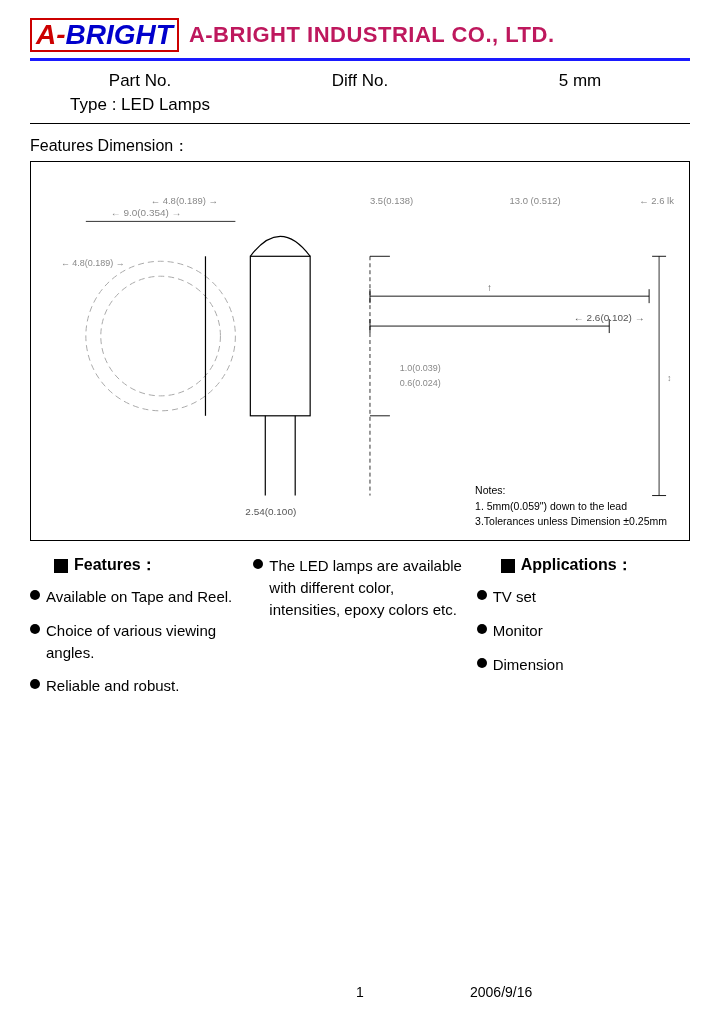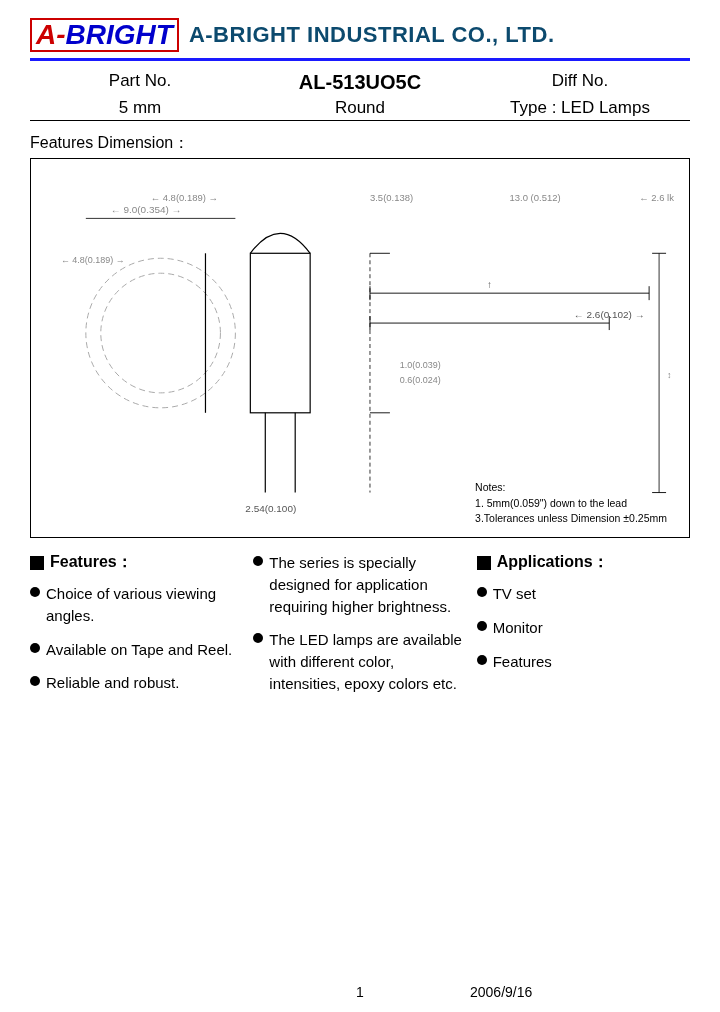--- a/index.html
+++ b/index.html
@@ -32,28 +32,28 @@
     .logo-bright { color: #0000cc; font-style: italic; font-weight: 900; font-size: 28px; font-family: Arial, sans-serif; }
     .logo-box {
       border: 2.5px solid #cc0000;
       padding: 1px 4px;
       display: inline-block;
       line-height: 1;
     }
     .company-name {
       font-size: 22px;
       font-weight: bold;
-      color: #0c4a6e;
+      color: #be185d;
       letter-spacing: 0.5px;
     }
     
     .part-info {
       margin-top: 8px;
       border-bottom: 1.5px solid #000;
-      padding-bottom: 0;
+      padding-bottom: 6px;
       display: grid;
       grid-template-columns: 1fr 1fr 1fr;
       text-align: center;
     }
     .part-label { font-size: 17px; font-weight: normal; }
     .part-value { font-size: 20px; font-weight: bold; }
     .part-info-cell { padding: 2px 0; }
     
     .pkg-label {
       font-size: 16px;
@@ -90,20 +90,21 @@
       grid-template-columns: 1fr 1fr 1fr;
       gap: 0 10px;
     }
     .col-header {
       font-size: 16px;
       font-weight: bold;
       display: flex;
       align-items: center;
       gap: 6px;
       margin-bottom: 10px;
+      margin-left: 24px;
     }
     .col-header .sq-icon {
       width: 14px;
       height: 14px;
       background: #000;
       display: inline-block;
       flex-shrink: 0;
     }
     .bullet-item {
       display: flex;
@@ -145,30 +146,24 @@
       <span class="logo-a">A</span><span style="color:#cc0000;font-weight:900;font-style:italic;font-size:28px;">-</span><span class="logo-bright">BRIGHT</span>
     </div>
     <span class="company-name">A-BRIGHT INDUSTRIAL CO., LTD.</span>
   </div>
 
   <div class="part-info">
     <div class="part-info-cell">
       <span class="part-label">Part No.</span>
     </div>
     <div class="part-info-cell">
-      <span class="part-value">AL-513UO5C</span>
-    </div>
-    <div class="part-info-cell">
       <span class="part-label">Diff No.</span>
     </div>
     <div class="part-info-cell">
       <span class="part-label">5 mm</span>
-    </div>
-    <div class="part-info-cell">
-      <span class="part-label">Round</span>
     </div>
     <div class="part-info-cell">
       <span class="part-label">Type : LED Lamps</span>
     </div>
   </div>
 
   <div class="pkg-label">Features Dimension：</div>
 
   <div class="drawing-area">
     <svg class="drawing-svg" viewBox="0 0 660 370" xmlns="http://www.w3.org/2000/svg">
@@ -229,37 +224,33 @@
 
   <div class="features-section">
 
     <div>
       <div class="col-header">
         <span class="sq-icon"></span>
         <span>Features：</span>
       </div>
       <div class="bullet-item">
         <span class="bullet-dot"></span>
+        <span>Available on Tape and Reel.</span>
+      </div>
+      <div class="bullet-item">
+        <span class="bullet-dot"></span>
         <span>Choice of various viewing angles.</span>
       </div>
       <div class="bullet-item">
         <span class="bullet-dot"></span>
-        <span>Available on Tape and Reel.</span>
-      </div>
-      <div class="bullet-item">
-        <span class="bullet-dot"></span>
         <span>Reliable and robust.</span>
       </div>
     </div>
 
     <div>
-      <div class="bullet-item">
-        <span class="bullet-dot"></span>
-        <span>The series is specially designed for application requiring higher brightness.</span>
-      </div>
       <div class="bullet-item">
         <span class="bullet-dot"></span>
         <span>The LED lamps are available with different color, intensities, epoxy colors etc.</span>
       </div>
     </div>
 
     <div>
       <div class="col-header">
         <span class="sq-icon"></span>
         <span>Applications：</span>
@@ -267,21 +258,21 @@
       <div class="bullet-item">
         <span class="bullet-dot"></span>
         <span>TV set</span>
       </div>
       <div class="bullet-item">
         <span class="bullet-dot"></span>
         <span>Monitor</span>
       </div>
       <div class="bullet-item">
         <span class="bullet-dot"></span>
-        <span>Features</span>
+        <span>Dimension</span>
       </div>
     </div>
 
   </div>
 
   <div class="footer">
     <div style="flex:1"></div>
     <div class="footer-page">1</div>
     <div class="footer-date" style="flex:1;text-align:left;">2006/9/16</div>
   </div>

